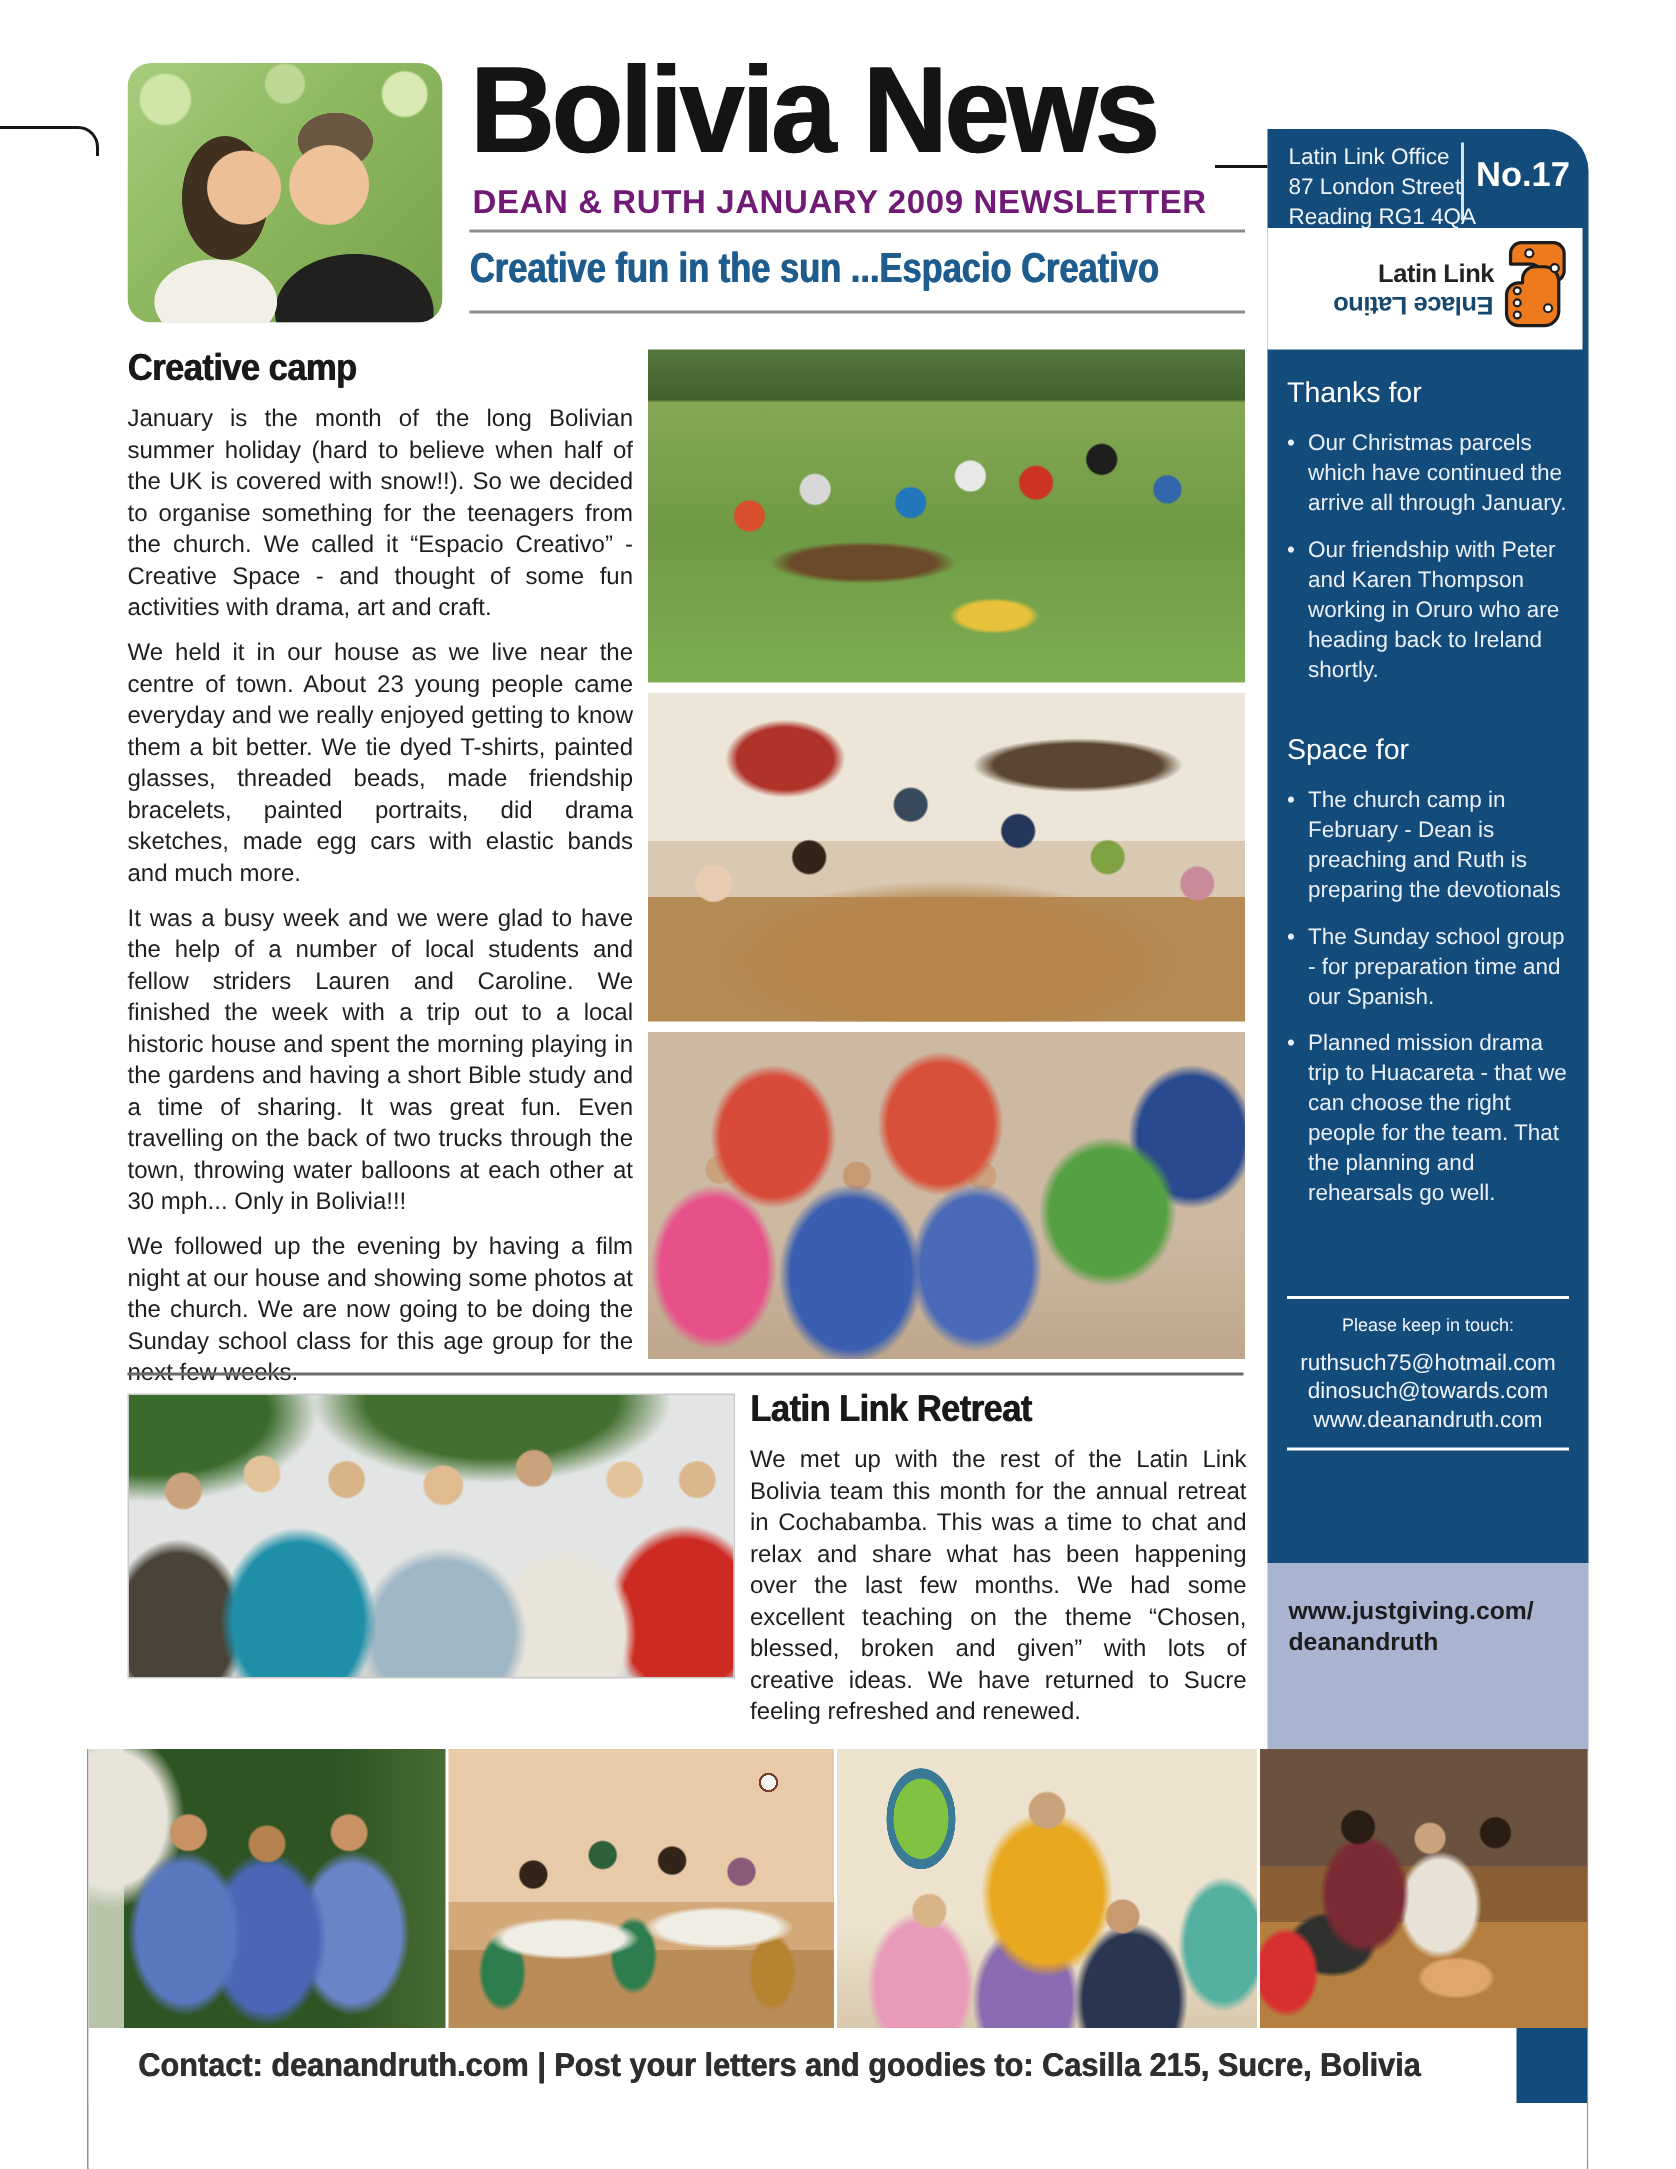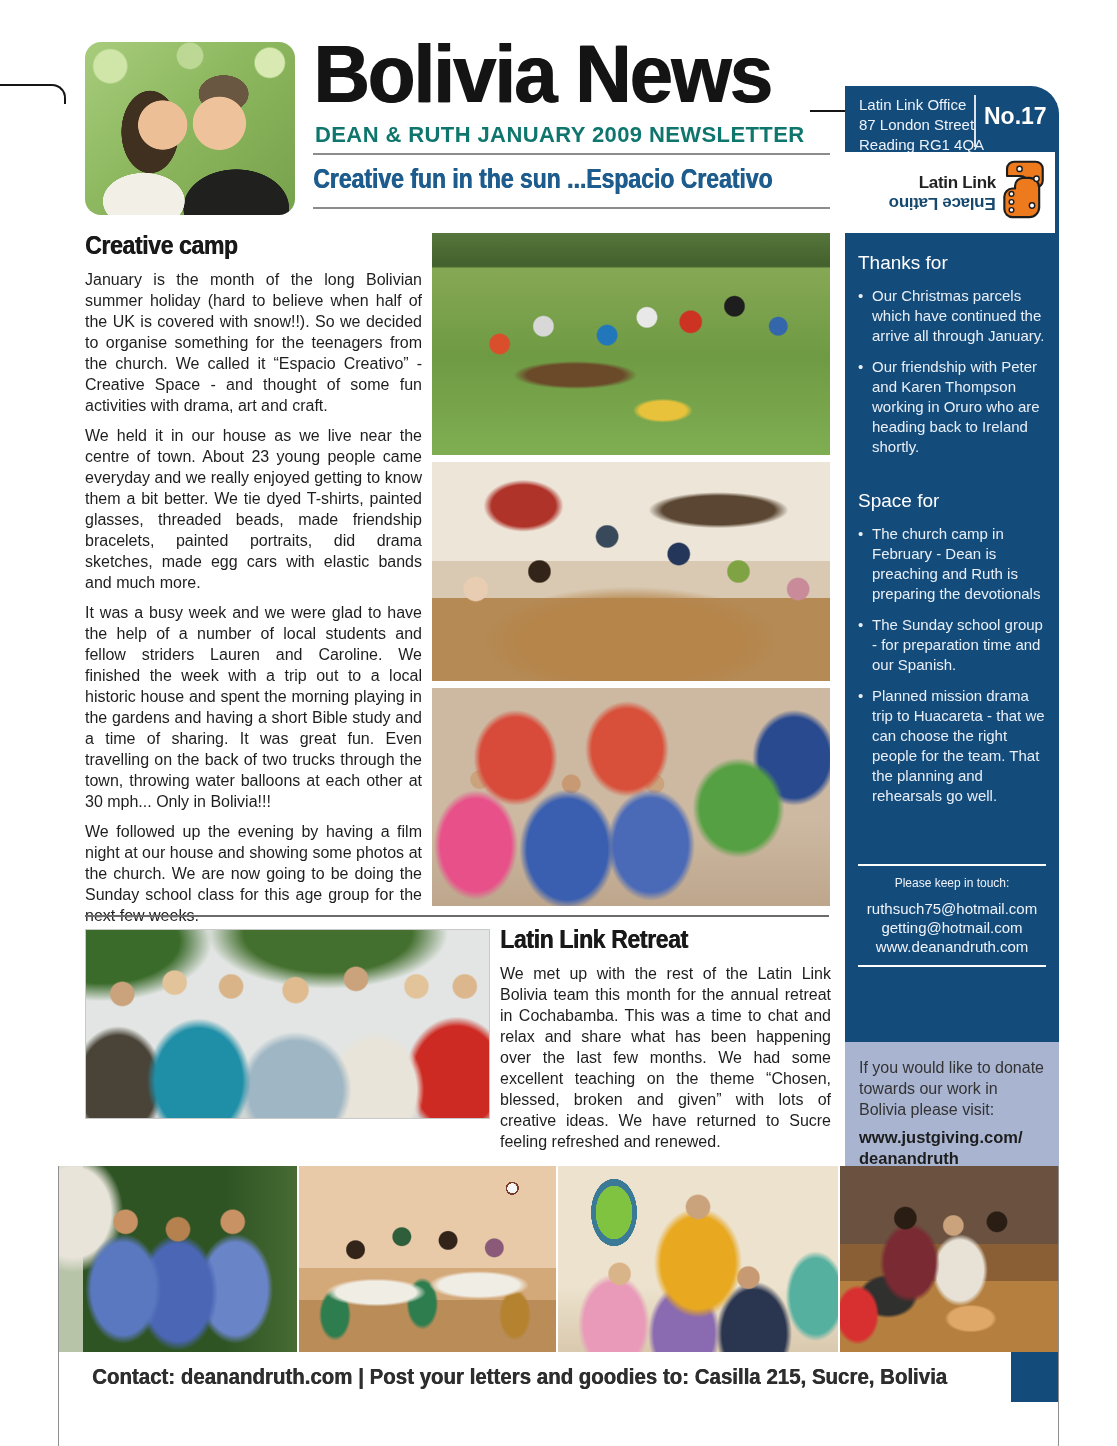--- a/index.html
+++ b/index.html
@@ -23,21 +23,21 @@
       radial-gradient(ellipse 75px 55px at 72% 96%, #20201e 70%, transparent 71%),
       radial-gradient(circle 18px at 12% 14%, #cfe6a8 90%, transparent),
       radial-gradient(circle 16px at 88% 12%, #d8eab2 90%, transparent),
       radial-gradient(circle 14px at 50% 8%,  #bcd894 90%, transparent),
       linear-gradient(135deg,#a8cc7d 0%, #8db85f 45%, #77a24c 100%); }
 
   .masthead { position:absolute; left:313px; top:36px; width:517px; height:178px; }
   .mast-title { position:absolute; left:0; top:0; font-size:82px; line-height:76px; font-weight:700;
                 color:#141414; letter-spacing:-2px; white-space:nowrap;
                 transform:scaleX(.95); transform-origin:left; text-shadow:1.2px 0 0 #141414; }
-  .mast-sub { position:absolute; left:2px; top:86px; font-size:22px; font-weight:700; color:#0f766e;
+  .mast-sub { position:absolute; left:2px; top:86px; font-size:22px; font-weight:700; color:#701a75;
               letter-spacing:.4px; white-space:nowrap; }
   .mast-rule1 { position:absolute; left:0; top:117px; width:517px; height:2px; background:#8c8c8c; }
   .mast-tag { position:absolute; left:0; top:127px; font-size:28px; font-weight:700; color:#1d5c8d;
               white-space:nowrap; transform:scaleX(.82); transform-origin:left; text-shadow:.8px 0 0 #1d5c8d; }
   .mast-rule2 { position:absolute; left:0; top:171px; width:517px; height:2px; background:#8c8c8c; }
 
   
   .right-band { position:absolute; left:845px; top:86px; width:214px; height:956px;
                 background:#134b7b; border-radius:0 28px 0 0; }
   .office { position:absolute; left:14px; top:9px; font-size:15px; line-height:20px; color:#eef3fa; }
@@ -261,28 +261,27 @@
       <h3 class="sb-head">Space for</h3>
       <div class="sb-item">The church camp in February - Dean is preaching and Ruth is preparing the devotionals</div>
       <div class="sb-item">The Sunday school group - for preparation time and our Spanish.</div>
       <div class="sb-item">Planned mission drama trip to Huacareta - that we can choose the right people for the team. That the planning and rehearsals go well.</div>
     </div>
 
     <div class="touch-hr1"></div>
     <div class="touch-head">Please keep in touch:</div>
     <div class="emails">
       <div>ruthsuch75@hotmail.com</div>
-      <div>getting@hotmail.com</div>
+      <div>dinosuch@towards.com</div>
       <div>www.deanandruth.com</div>
     </div>
     <div class="touch-hr2"></div>
   </div>
 
   <div class="donate-box">
-    <div class="donate-text">If you would like to donate towards our work in Bolivia please visit:</div>
     <div class="donate-url">
       <div>www.justgiving.com/</div>
       <div>deanandruth</div>
     </div>
   </div>
 
   <div class="article">
     <h2 class="section-head"><span>Creative camp</span></h2>
     <p>January is the month of the long Bolivian summer holiday (hard to believe when half of the UK is covered with snow!!). So we decided to organise something for the teenagers from the church. We called it “Espacio Creativo” - Creative Space - and thought of some fun activities with drama, art and craft.</p>
     <p>We held it in our house as we live near the centre of town. About 23 young people came everyday and we really enjoyed getting to know them a bit better. We tie dyed T-shirts, painted glasses, threaded beads, made friendship bracelets, painted portraits, did drama sketches, made egg cars with elastic bands and much more.</p>

